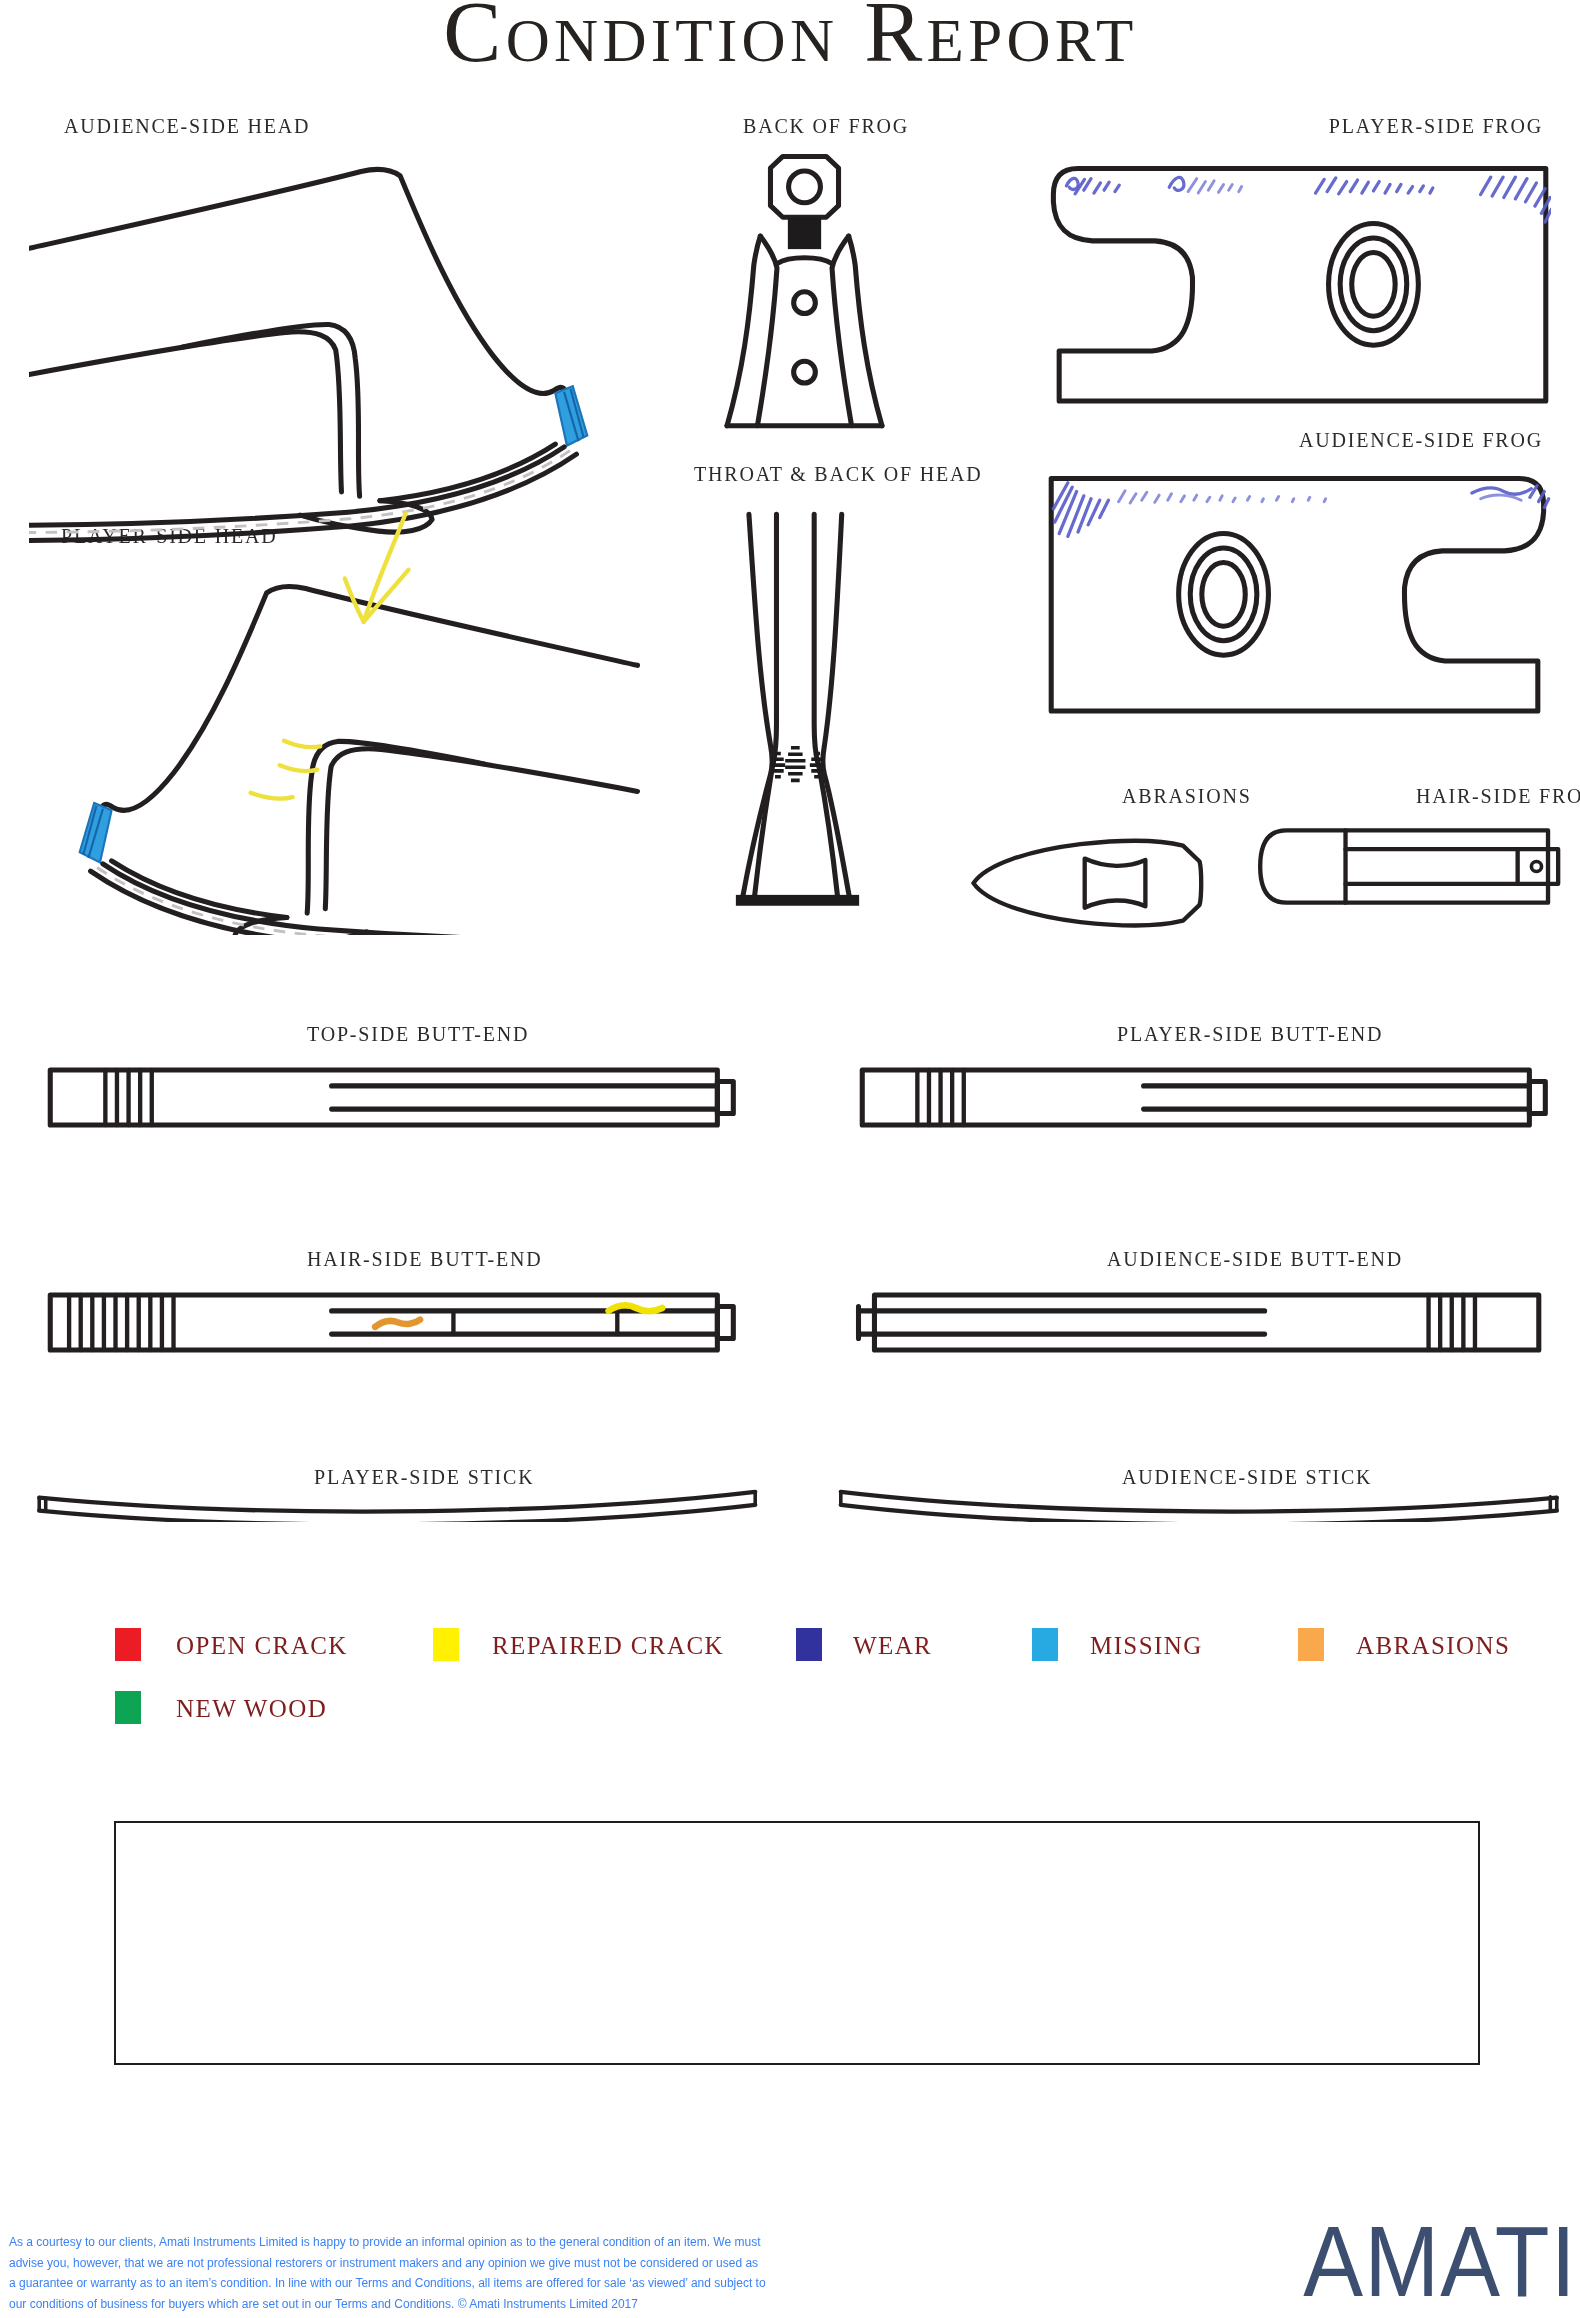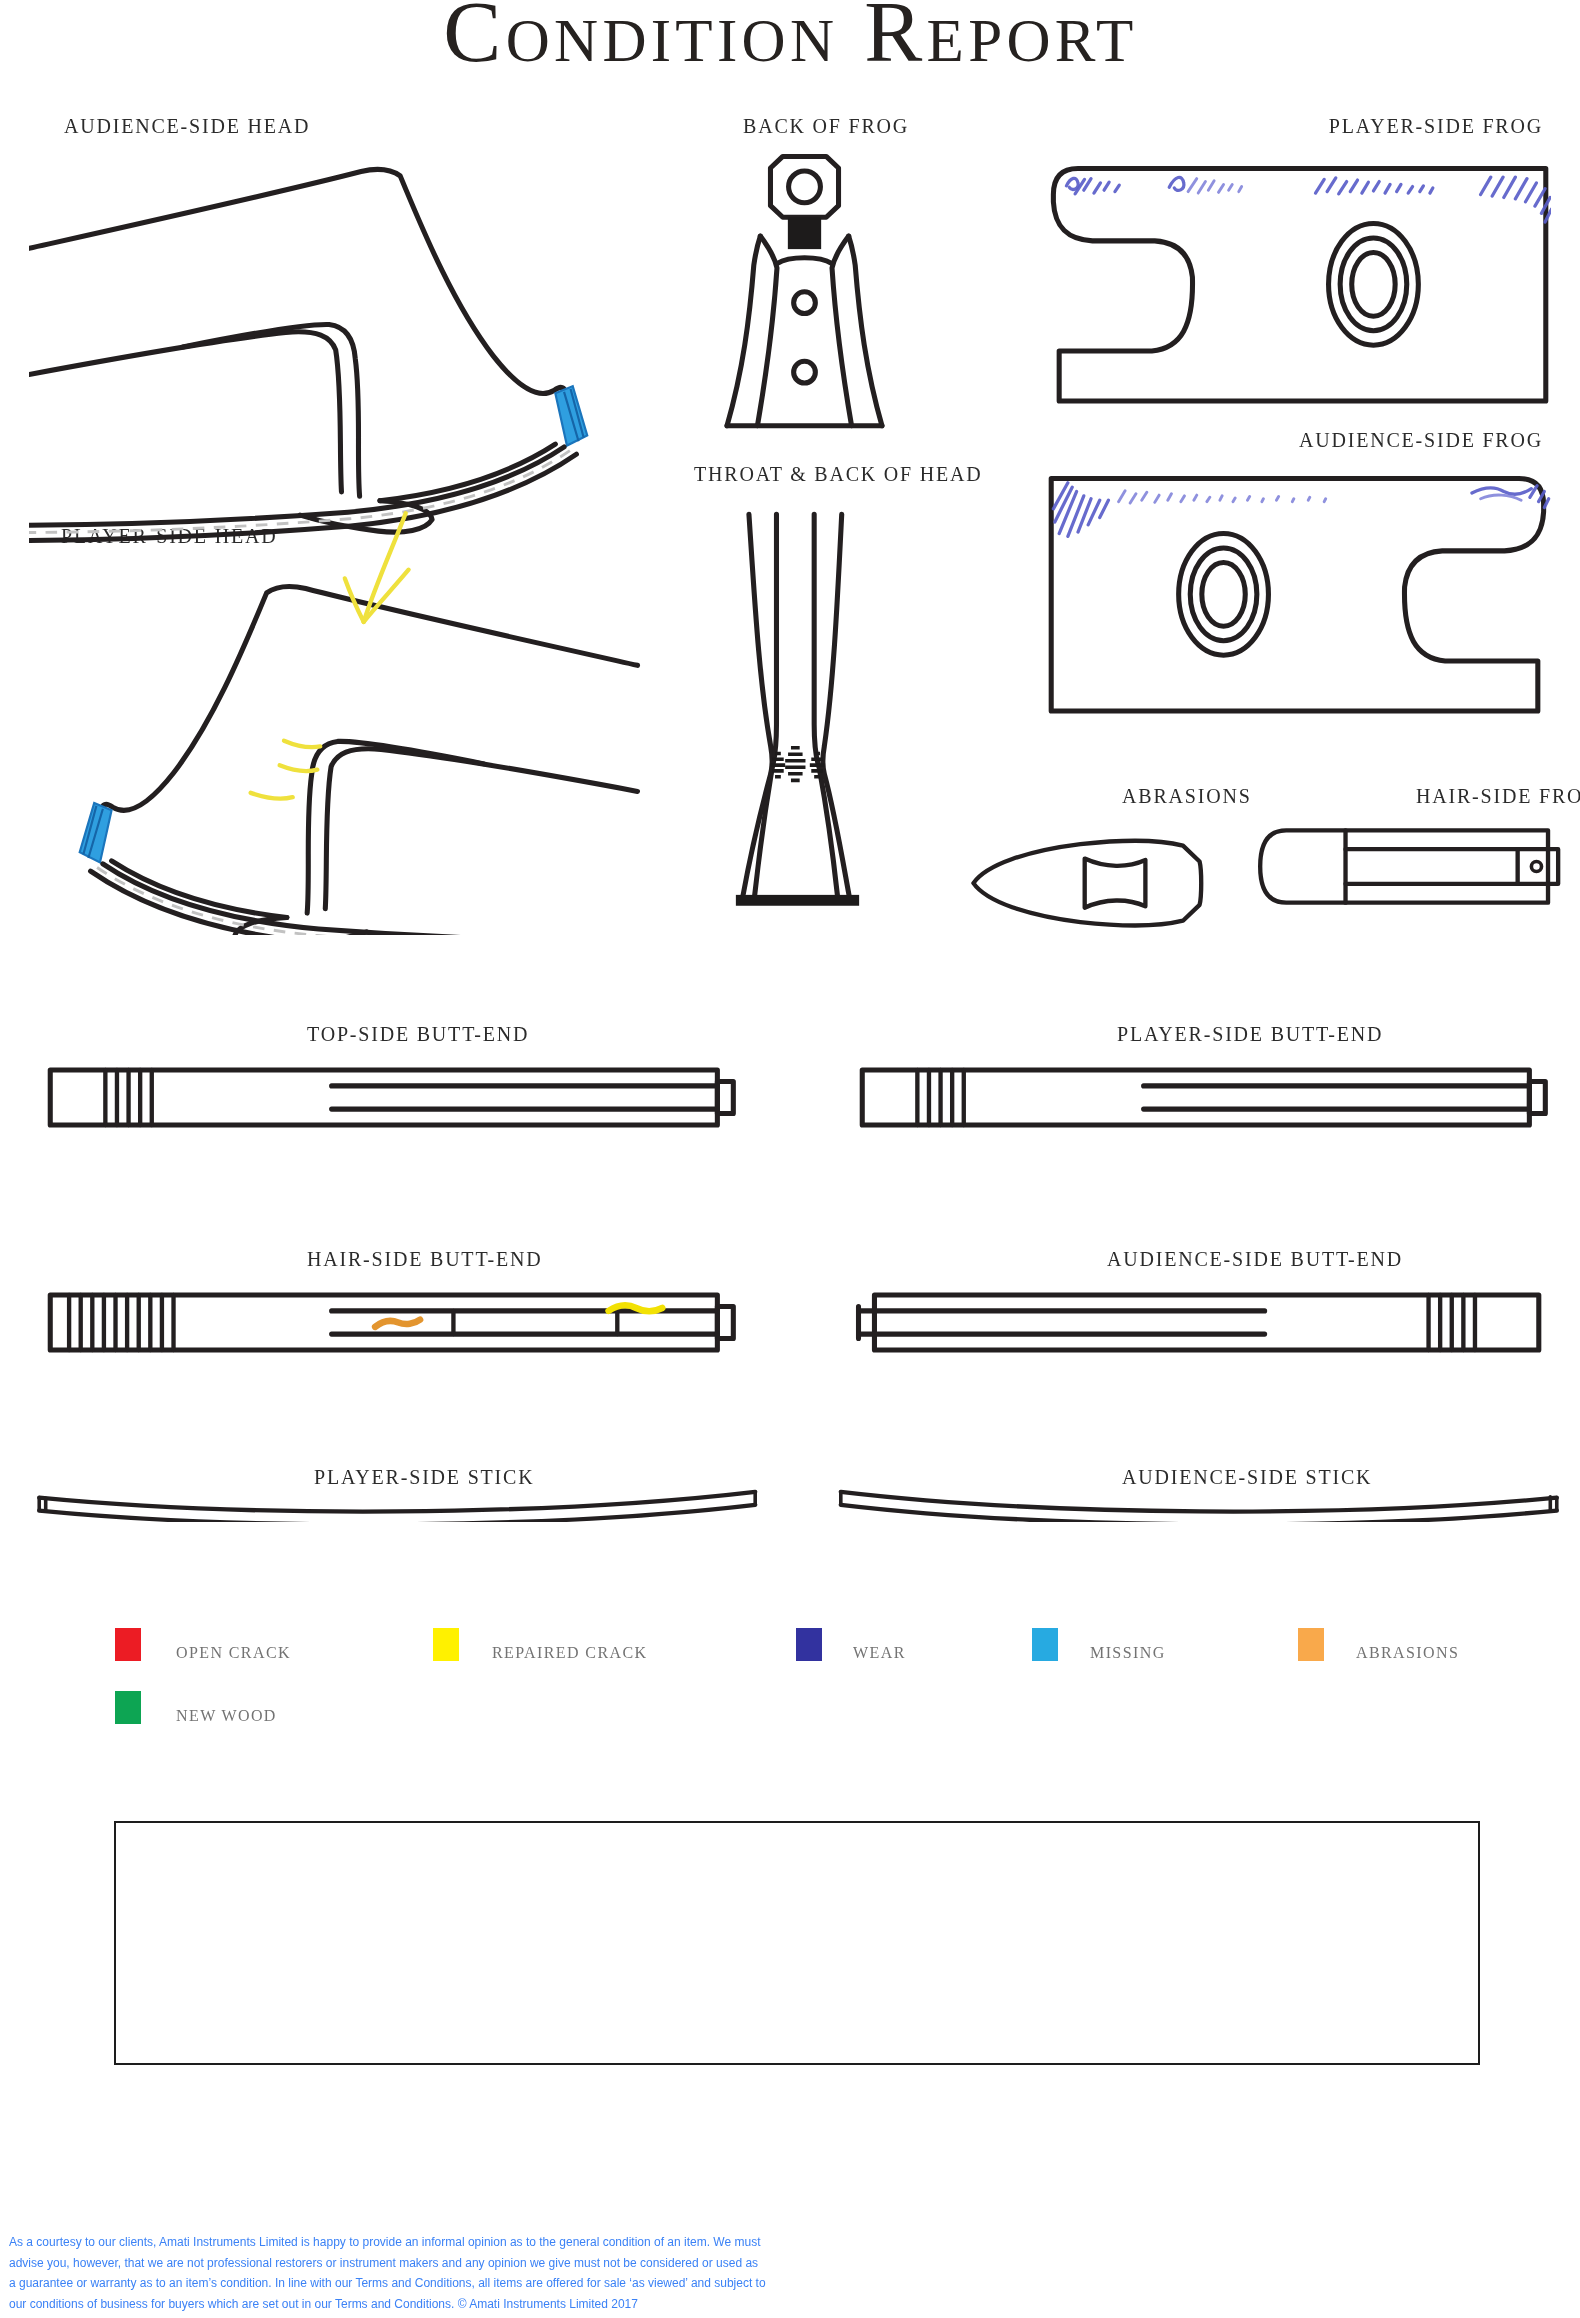--- a/index.html
+++ b/index.html
@@ -13,21 +13,21 @@
   .ink{stroke:#231f20;fill:none;stroke-linecap:round;stroke-linejoin:round;}
   .w7{stroke-width:7px;} .w6{stroke-width:6px;} .w5{stroke-width:5px;}
   .dash{stroke:#c2c2c2;stroke-width:4px;fill:none;stroke-dasharray:16 13;}
   .scr{stroke:#5a5ec9;stroke-width:4.5px;fill:none;stroke-linecap:round;opacity:.92;}
   .scr2{stroke:#7b7ed8;stroke-width:4px;fill:none;stroke-linecap:round;opacity:.85;}
   .yel{stroke:#efe13d;stroke-width:6px;fill:none;stroke-linecap:round;}
   .orange-mark{stroke:#e3952f;stroke-width:9px;fill:none;stroke-linecap:round;}
   .yellow-mark{stroke:#f2e104;stroke-width:9px;fill:none;stroke-linecap:round;}
   .legend-item{position:absolute;height:33px;}
   .swatch{position:absolute;width:26px;height:33px;top:0;}
-  .legend-text{position:absolute;top:8px;line-height:33px;font-size:16px;letter-spacing:1.4px;color:#737373;white-space:nowrap;}
+  .legend-text{position:absolute;top:1px;line-height:33px;font-size:25px;letter-spacing:1.4px;color:#7f1d1d;white-space:nowrap;}
   .comments-box{position:absolute;left:114px;top:1821px;width:1366px;height:244px;border:2.2px solid #1d1d1d;box-sizing:border-box;}
   .comments-header{height:76px;border-bottom:2.2px solid #1d1d1d;box-sizing:border-box;display:flex;align-items:center;}
   .comments-label{font-variant:small-caps;font-size:33px;letter-spacing:1.4px;color:#2b2b2b;padding-left:43px;}
   .comments-body{height:166px;}
   .footer-text{position:absolute;left:9px;top:2232px;width:1131px;
                font-family:"Liberation Sans",sans-serif;font-size:12px;line-height:20.7px;color:#3b82f6;}
   .amati-logo{position:absolute;left:1303px;top:2200px;width:278px;height:118px;}
 </style>
 </head>
 <body>
@@ -254,15 +254,20 @@
     <div class="comments-body"></div>
   </div>
 
   <div class="footer-text">
     <div>As a courtesy to our clients, Amati Instruments Limited is happy to provide an informal opinion as to the general condition of an item. We must</div>
     <div>advise you, however, that we are not professional restorers or instrument makers and any opinion we give must not be considered or used as</div>
     <div>a guarantee or warranty as to an item’s condition. In line with our Terms and Conditions, all items are offered for sale ‘as viewed’ and subject to</div>
     <div>our conditions of business for buyers which are set out in our Terms and Conditions. © Amati Instruments Limited 2017</div>
   </div>
 
+  <div class="amati-logo">
+    <svg viewBox="0 0 383 163" width="278" height="118">
+      <text x="0" y="132" textLength="378" lengthAdjust="spacingAndGlyphs" font-family="Liberation Sans, sans-serif" font-size="138" letter-spacing="2" style="fill: rgb(61, 79, 112); color: rgb(61, 79, 112);">AMATI</text>
+    </svg>
+  </div>
 
 </div>
 
 
 </body></html>

